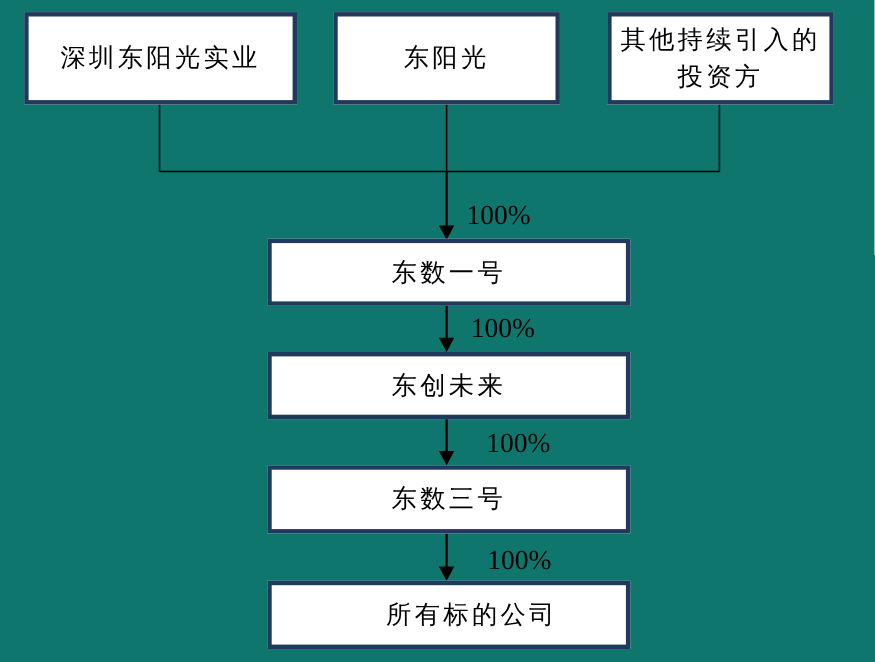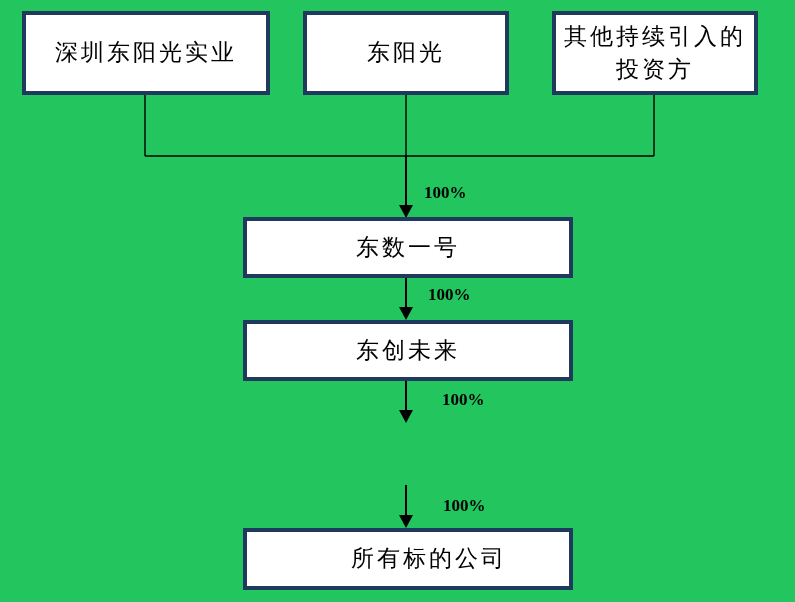--- a/index.html
+++ b/index.html
@@ -4,21 +4,21 @@
 <style>
   html, body {
     margin: 0;
     padding: 0;
     background: #ffffff;
   }
   .canvas {
     position: relative;
     width: 795px;
     height: 602px;
-    background: #22c55e;
+    background: #0f766e;
     font-family: "Liberation Serif", "DejaVu Serif", serif;
     overflow: hidden;
   }
   .connectors {
     position: absolute;
     left: 0;
     top: 0;
     width: 795px;
     height: 602px;
   }
@@ -40,22 +40,22 @@
   .node-a { left: 22px;  top: 11px;  width: 248px; height: 84px; }
   .node-b { left: 303px; top: 11px;  width: 206px; height: 84px; }
   .node-c { left: 552px; top: 11px;  width: 206px; height: 84px; }
   .node-1 { left: 243px; top: 217px; width: 330px; height: 61px; text-align: center; }
   .node-2 { left: 243px; top: 320px; width: 330px; height: 61px; }
   .node-3 { left: 243px; top: 423px; width: 330px; height: 62px; }
   .node-4 { left: 243px; top: 528px; width: 330px; height: 62px; padding-left: 48px; }
   .pct {
     position: absolute;
     color: #000000;
-    font-size: 17px;
-    font-weight: bold;
+    font-size: 25px;
+    font-weight: normal;
     line-height: 1;
     letter-spacing: 0;
     white-space: nowrap;
   }
   .pct-1 { left: 424px; top: 184px; }
   .pct-2 { left: 428px; top: 286px; }
   .pct-3 { left: 442px; top: 391px; }
   .pct-4 { left: 443px; top: 497px; }
 </style>
 </head>
@@ -87,20 +87,23 @@
   <div class="node node-b">
     <span>东阳光</span>
   </div>
 
   <div class="node node-1">
     <span>东数一号</span>
   </div>
   <div class="node node-2">
     <span>东创未来</span>
   </div>
+  <div class="node node-3">
+    <span>东数三号</span>
+  </div>
   <div class="node node-4">
     <span>所有标的公司</span>
   </div>
 
   <div class="pct pct-1">100%</div>
   <div class="pct pct-2">100%</div>
   <div class="pct pct-3">100%</div>
   <div class="pct pct-4">100%</div>
 
 </div>

